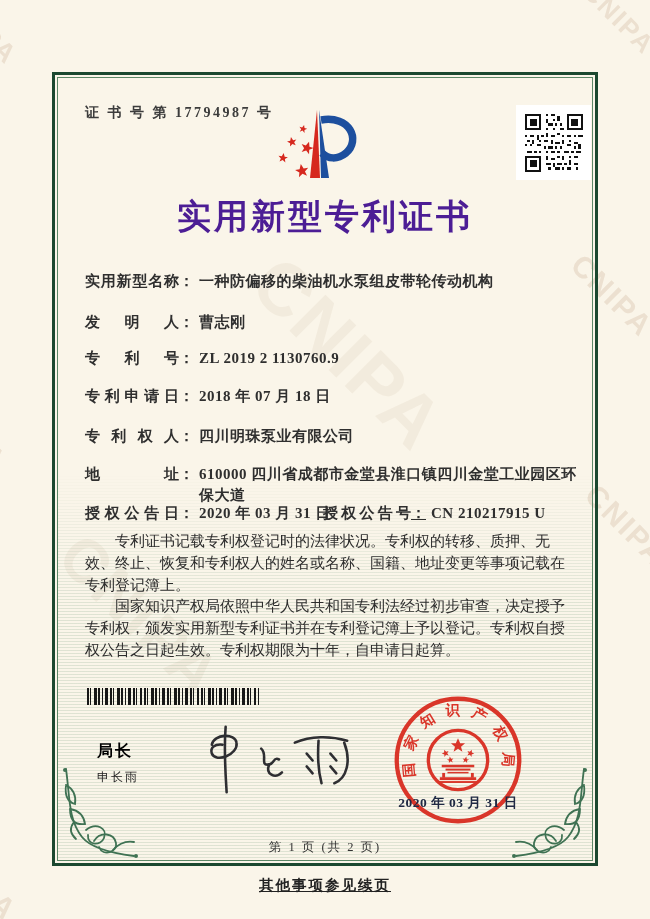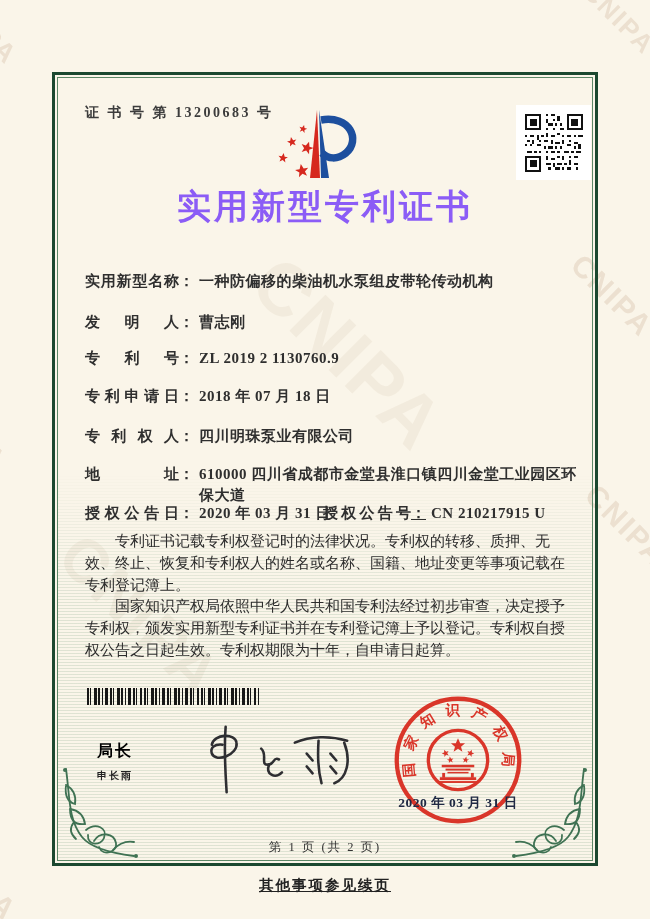--- a/index.html
+++ b/index.html
@@ -25,40 +25,40 @@
 
   .content{position:absolute;inset:0;z-index:4;color:#333;}
 
   .cert-no{position:absolute;left:85px;top:104px;font-size:14px;letter-spacing:2.5px;color:#3c3c3c;font-weight:600;}
 
   .logo{position:absolute;left:262px;top:96px;width:110px;height:92px;}
   .qr-box{position:absolute;left:516px;top:105px;width:75px;height:75px;background:#fff;
      display:flex;align-items:center;justify-content:center;}
   .qr-box svg{width:58px;height:58px;}
 
-  .title{position:absolute;left:52px;top:184px;width:546px;text-align:center;
-     font-size:34px;font-weight:700;color:#8b5cf6;letter-spacing:3px;}
+  .title{position:absolute;left:52px;top:194px;width:546px;text-align:center;
+     font-size:34px;font-weight:700;color:#4c1d95;letter-spacing:3px;}
 
   .field-row{position:absolute;left:85px;font-size:15px;font-weight:600;color:#2f2f2f;line-height:21px;white-space:nowrap;}
   .flabel{display:inline-block;width:94px;text-align:justify;text-align-last:justify;vertical-align:top;}
   .fcolon{vertical-align:top;margin-right:5px;}
   .fvalue{display:inline-block;vertical-align:top;letter-spacing:0.5px;}
   .field-row.wrap{white-space:normal;}
   .field-row.wrap .fvalue{width:382px;white-space:normal;}
   .fgroup2{position:absolute;left:238px;top:0;white-space:nowrap;text-decoration:underline;}
   .fgroup2 .flabel{width:88px;}
 
   .body-text{position:absolute;left:85px;top:531px;width:483px;font-size:15px;line-height:21.8px;color:#2c2c2c;}
   .body-text p{margin:0;text-indent:2em;}
 
   .barcode{position:absolute;left:87px;top:688px;width:172px;height:17px;
      background:repeating-linear-gradient(90deg,#171717 0 2px,rgba(0,0,0,0) 2px 3.4px,#171717 3.4px 4.4px,rgba(0,0,0,0) 4.4px 7px,#171717 7px 9.8px,rgba(0,0,0,0) 9.8px 11.4px);}
 
   .director-title{position:absolute;left:97px;top:741px;font-size:16px;color:#000000;font-weight:600;letter-spacing:2px;}
-  .director-name{position:absolute;left:97px;top:769px;font-size:10px;color:#222;font-weight:700;letter-spacing:2px;}
+  .director-name{position:absolute;left:97px;top:769px;font-size:12px;color:#222;font-weight:400;letter-spacing:2px;}
   .signature{position:absolute;left:196px;top:720px;width:168px;height:76px;}
 
   .ornament{position:absolute;width:95px;height:95px;z-index:3;}
   .ornament.left{left:60px;top:767px;}
   .ornament.right{left:495px;top:767px;transform:scaleX(-1);}
 
   .seal{position:absolute;left:391px;top:693px;width:134px;height:134px;z-index:5;opacity:0.93;}
   .seal-date{position:absolute;left:388px;top:794px;width:140px;text-align:center;z-index:6;
      font-size:13.5px;font-weight:700;color:#202a44;letter-spacing:0.5px;}
 
@@ -109,21 +109,21 @@
       <path d="M34,74 c6,-10 20,-8 22,2 c2,9 -13,14 -17,4"></path>
       <path d="M53,83 q9,-10 21,-8"></path>
       <path d="M14,55 q-7,9 2,17"></path>
       <circle cx="5" cy="3" r="2" fill="#3f7253" stroke="none"></circle>
       <circle cx="76" cy="89" r="2" fill="#3f7253" stroke="none"></circle>
     </g>
   </svg>
 
   <div class="content">
 
-    <div class="cert-no">证 书 号 第 13200683 号</div>
+    <div class="cert-no">证 书 号 第 17794987 号</div>
 
     <svg class="logo" viewBox="0 0 110 92">
       <defs>
         <path id="lstar" d="M0,-10 L2.94,-3.09 L9.51,-3.09 L4.05,1.55 L5.88,8.09 L0,4 L-5.88,8.09 L-4.05,1.55 L-9.51,-3.09 L-2.94,-3.09 Z"></path>
       </defs>
       <path d="M59,24 C88,19 99,44 84,57 C75,64 66,63 60,57" stroke="#1d4f9e" stroke-width="7.5" fill="none"></path>
       <polygon points="57,14 67,82 59,82" fill="#1d4f9e"></polygon>
       <polygon points="55,14 58,82 48,82" fill="#d6281e"></polygon>
       <g fill="#d6281e">
         <use href="#lstar" transform="translate(41,33) scale(0.42) rotate(15)"></use>

